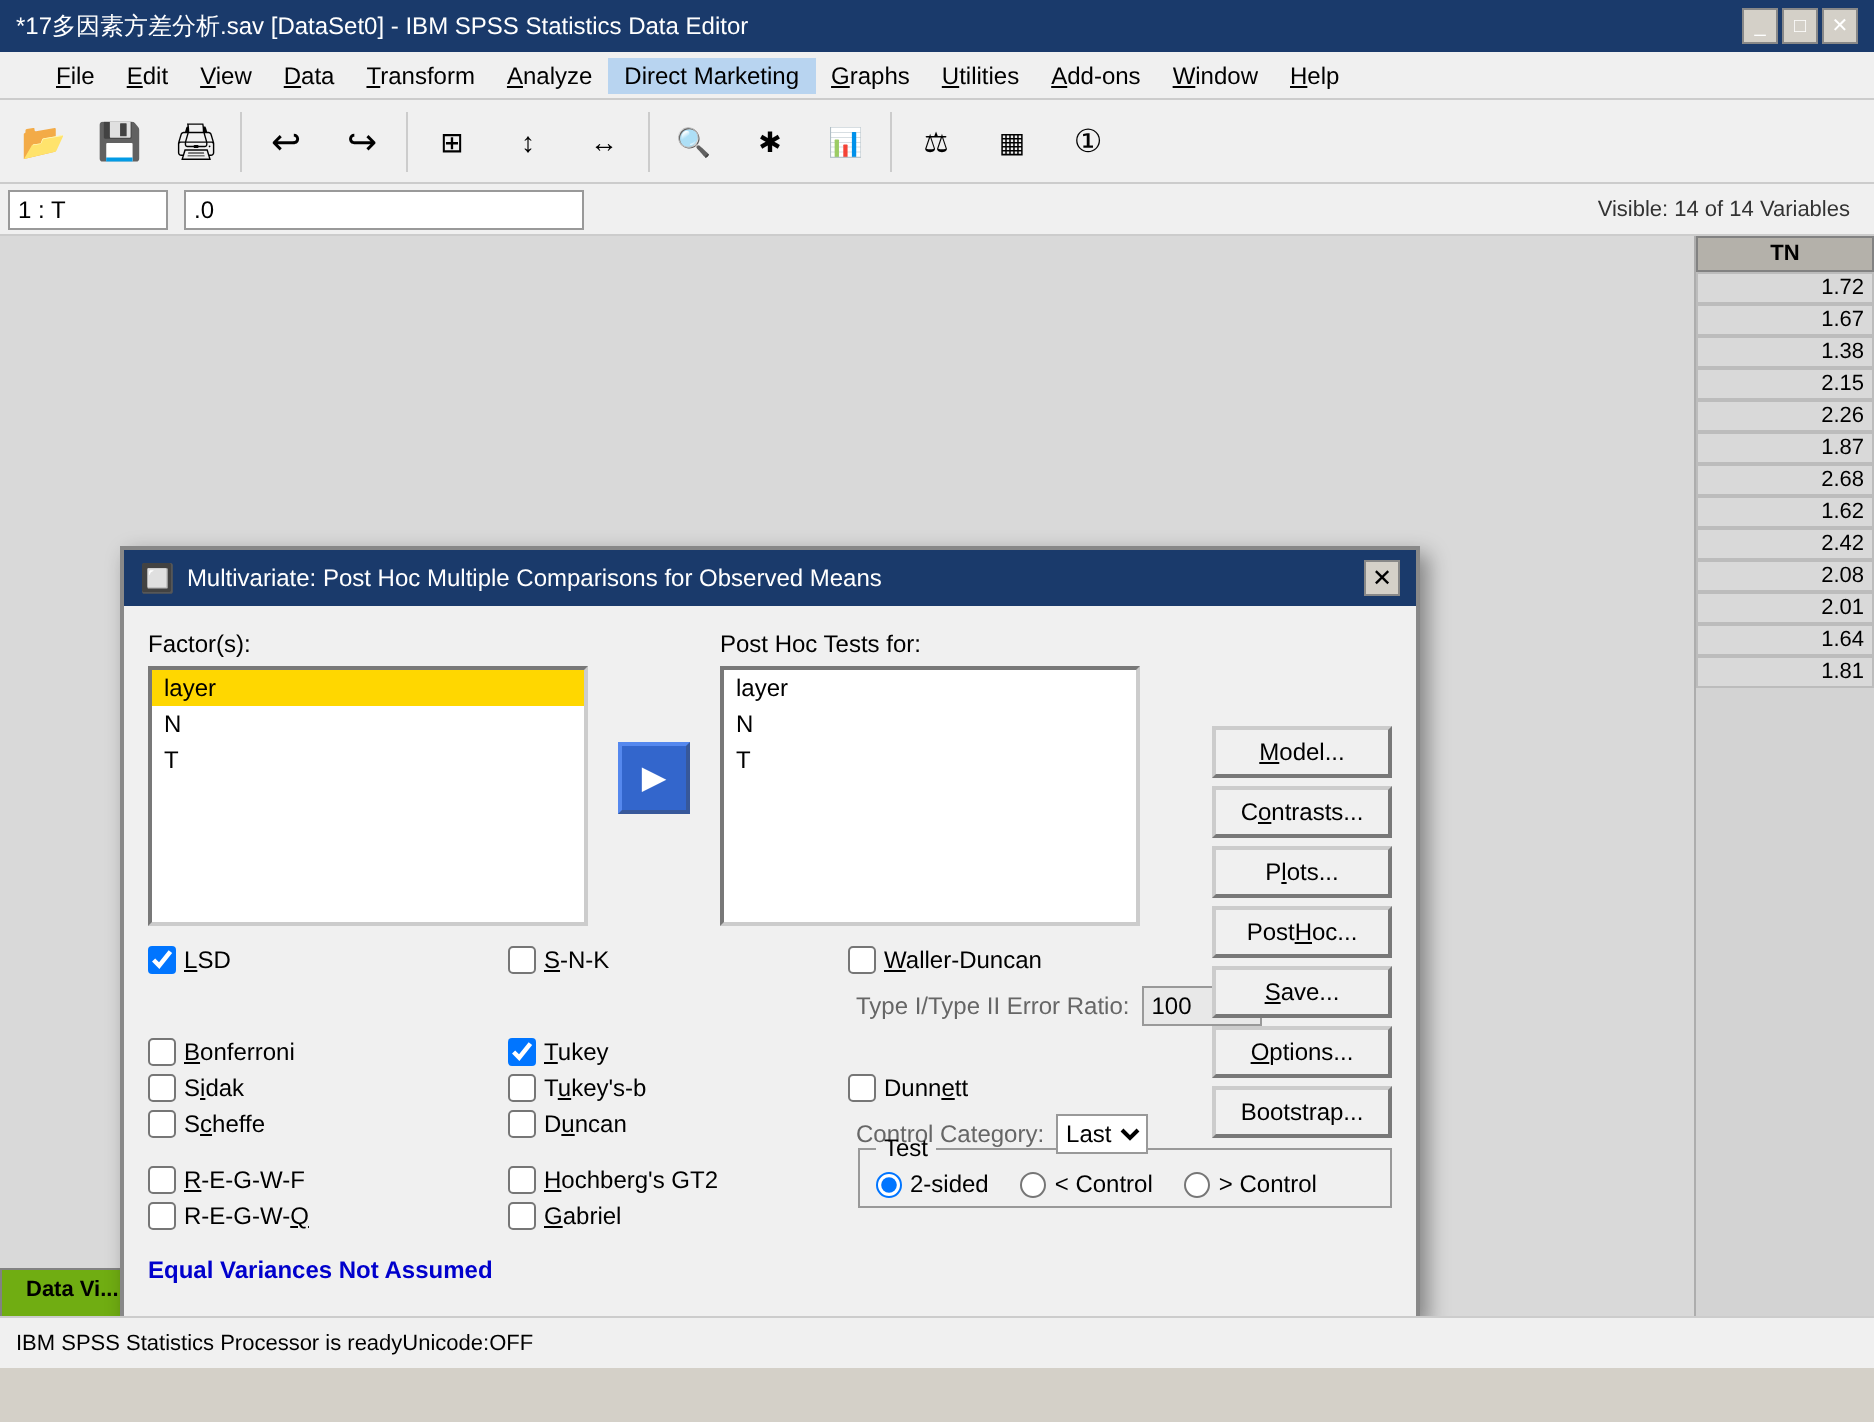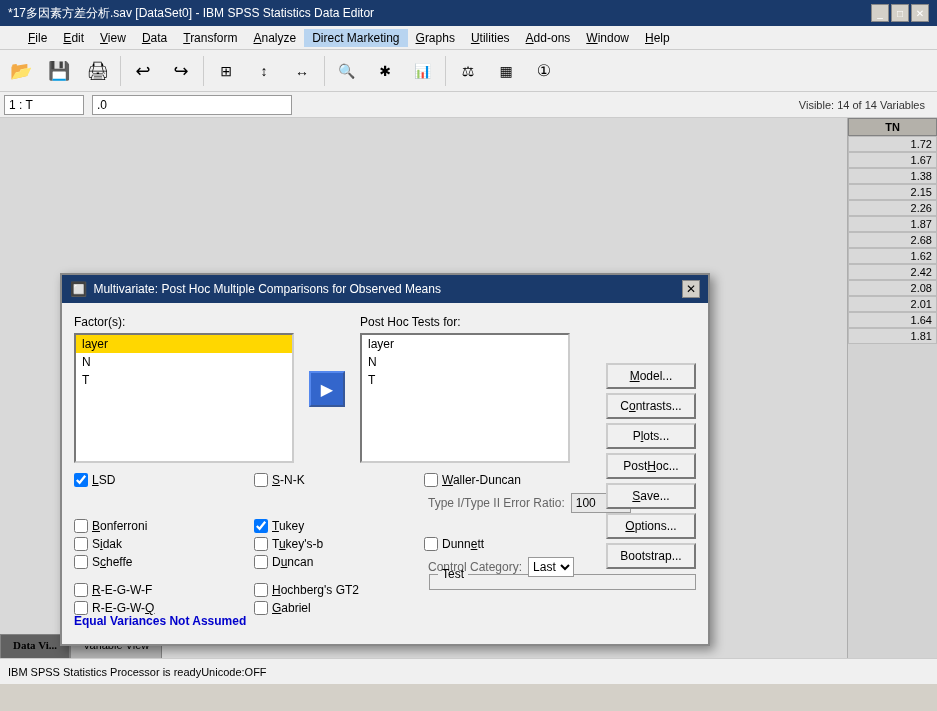--- a/index.html
+++ b/index.html
@@ -112,21 +112,21 @@
       height: 24px;
     }
     .data-tab {
       padding: 4px 12px;
       background: #d0d0d0;
       border: 1px solid #999;
       border-bottom: none;
       cursor: pointer;
       font-size: 11px;
     }
-    .data-tab.active { background: #737373; font-weight: bold; font-family: Liberation Serif, serif; }
+    .data-tab.active { background: #84cc16; font-weight: bold; }
 
     
     .status-bar {
       background: #f0f0f0;
       height: 26px;
       border-top: 1px solid #ccc;
       display: flex;
       align-items: center;
       padding: 0 8px;
       font-size: 11px;
@@ -557,20 +557,34 @@
           <div class="checkbox-row">
             <input type="checkbox" id="gabriel" style="">
             <label for="gabriel"><u>G</u>abriel</label>
           </div>
           <div></div>
         </div>
 
         <div style="margin-left: 355px; margin-top: -52px; margin-bottom: 24px;">
           <fieldset class="test-group">
             <legend>Test</legend>
+            <div class="radio-row">
+              <label>
+                <input type="radio" name="test" value="2sided" checked="" style="">
+                <span>2-sided</span>
+              </label>
+              <label>
+                <input type="radio" name="test" value="less" style="">
+                <span>&lt; Control</span>
+              </label>
+              <label>
+                <input type="radio" name="test" value="greater" style="">
+                <span>&gt; Control</span>
+              </label>
+            </div>
           </fieldset>
         </div>
 
         <div class="not-assumed-section" style="margin-top:8px;">
           <div class="not-assumed-label">Equal Variances Not Assumed</div>
 
         </div>
 
       </div>
     </div>

